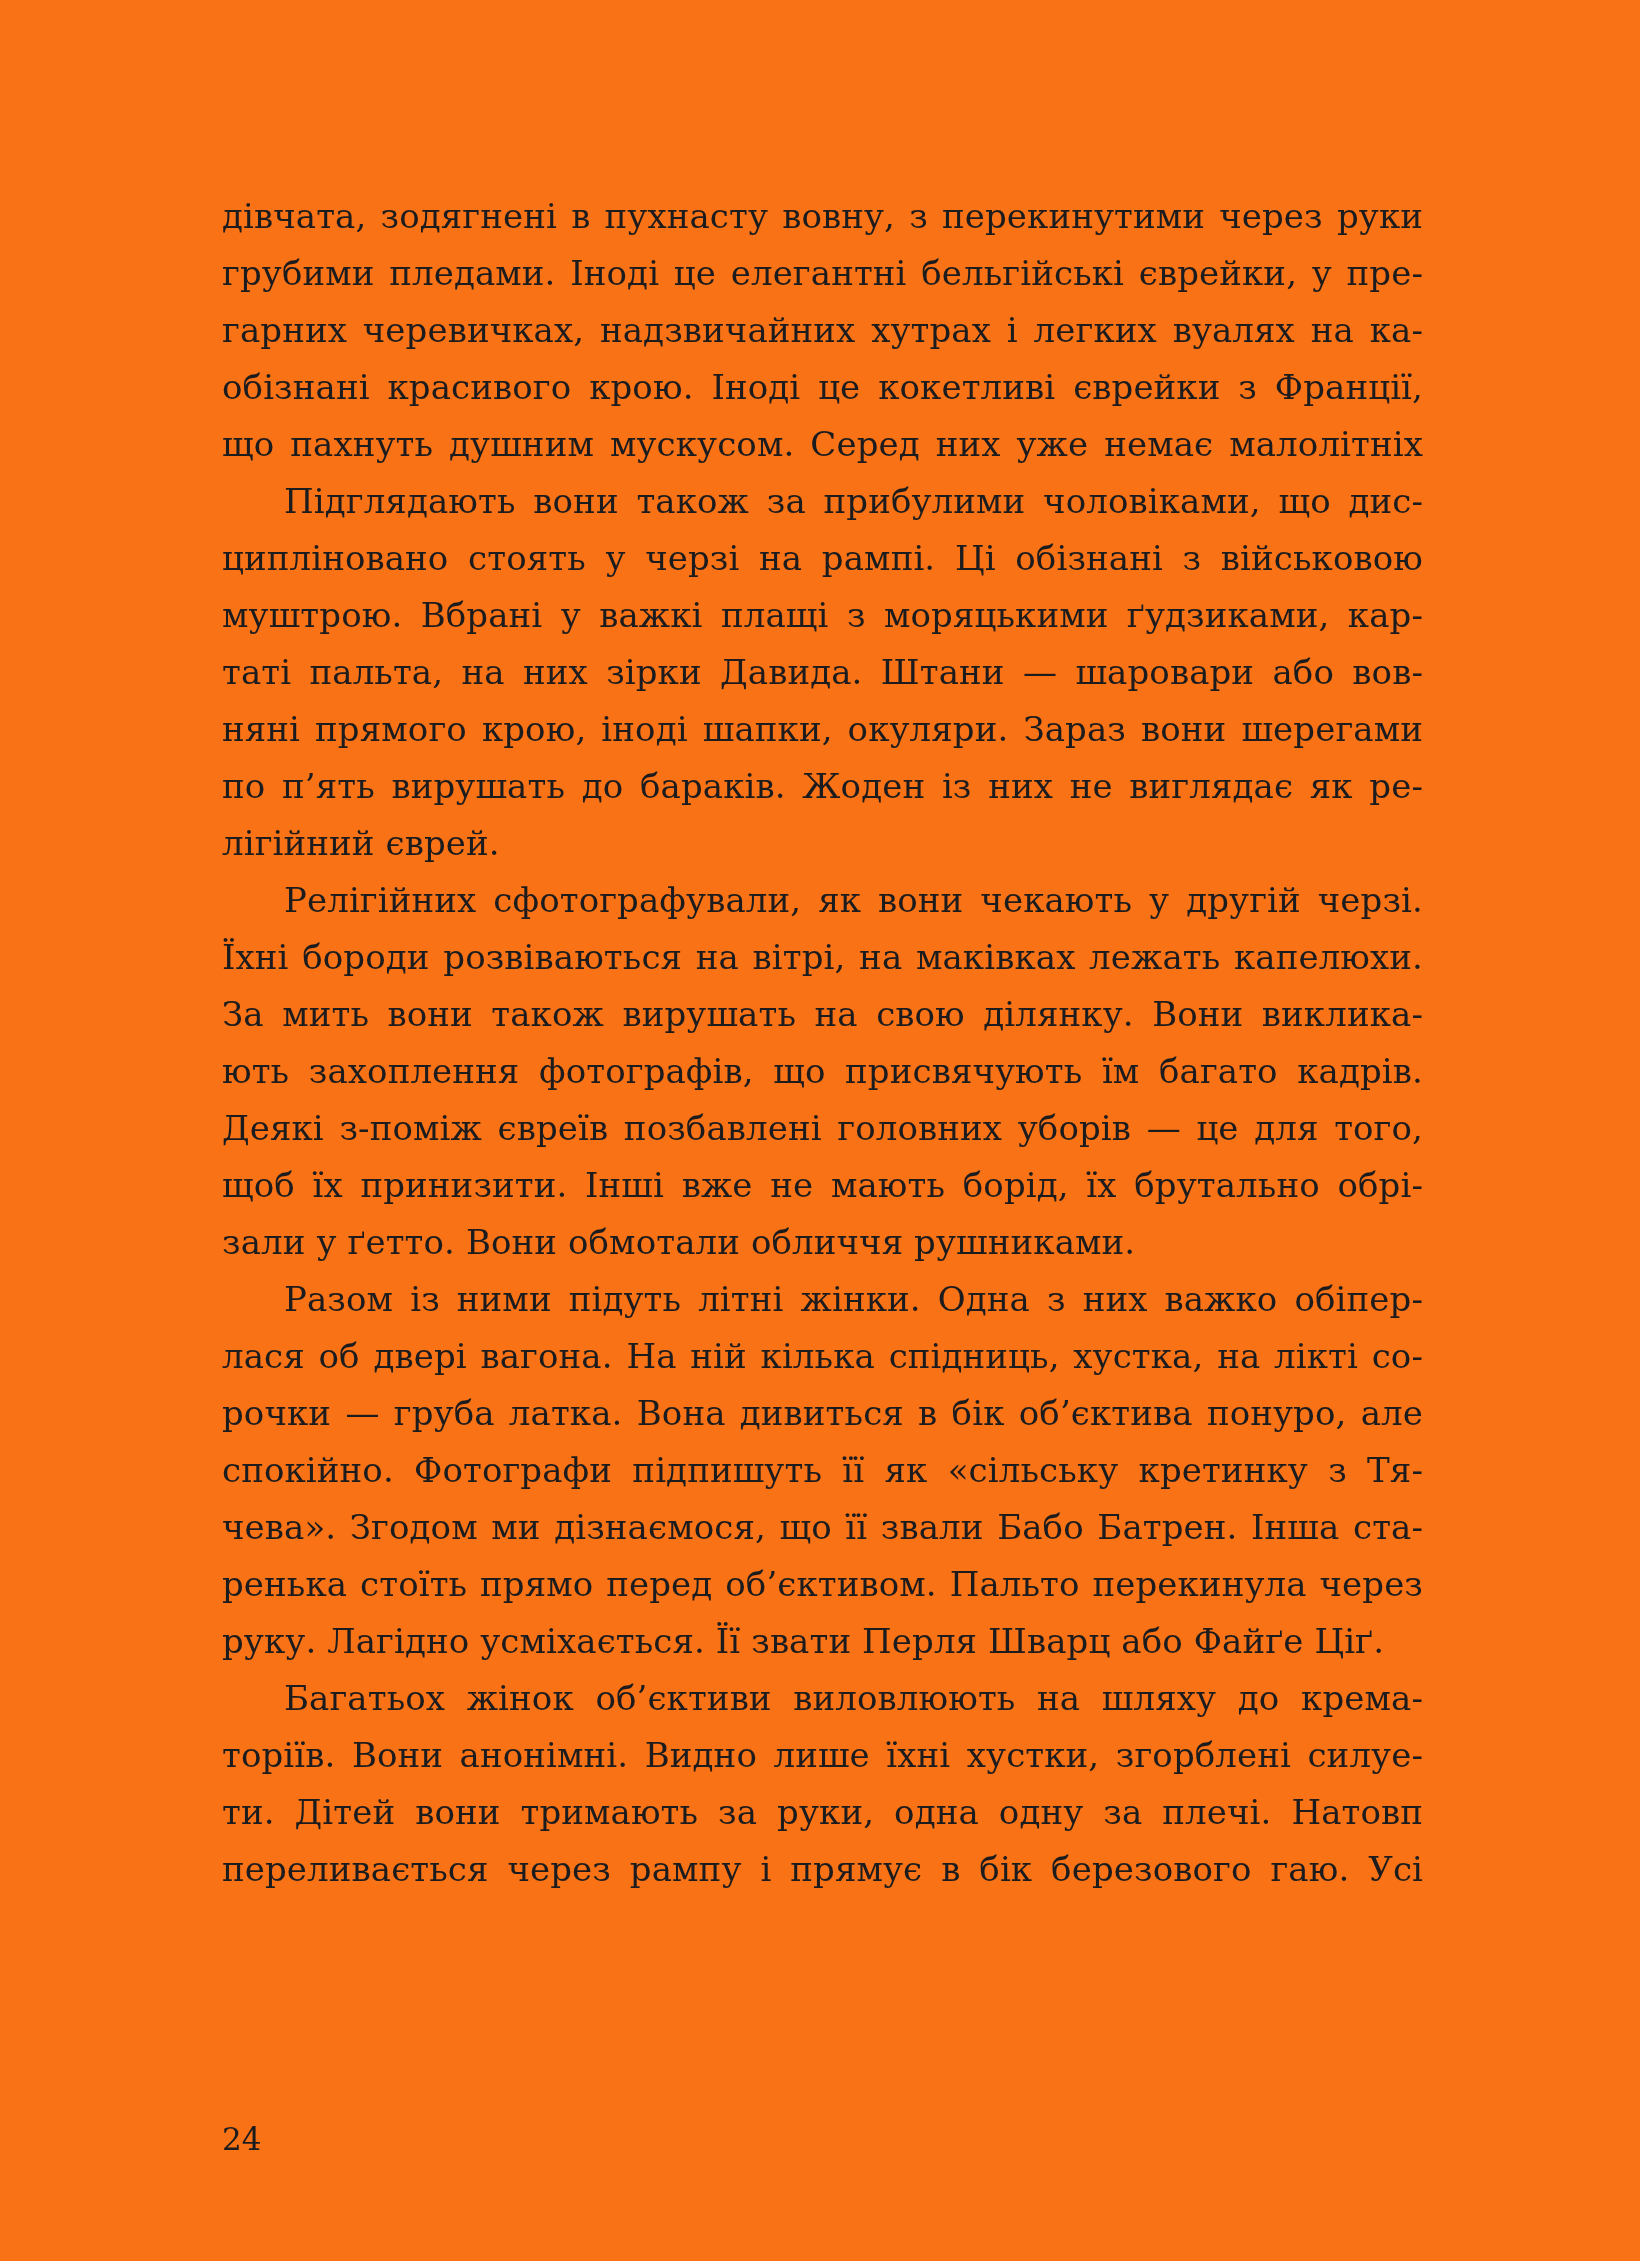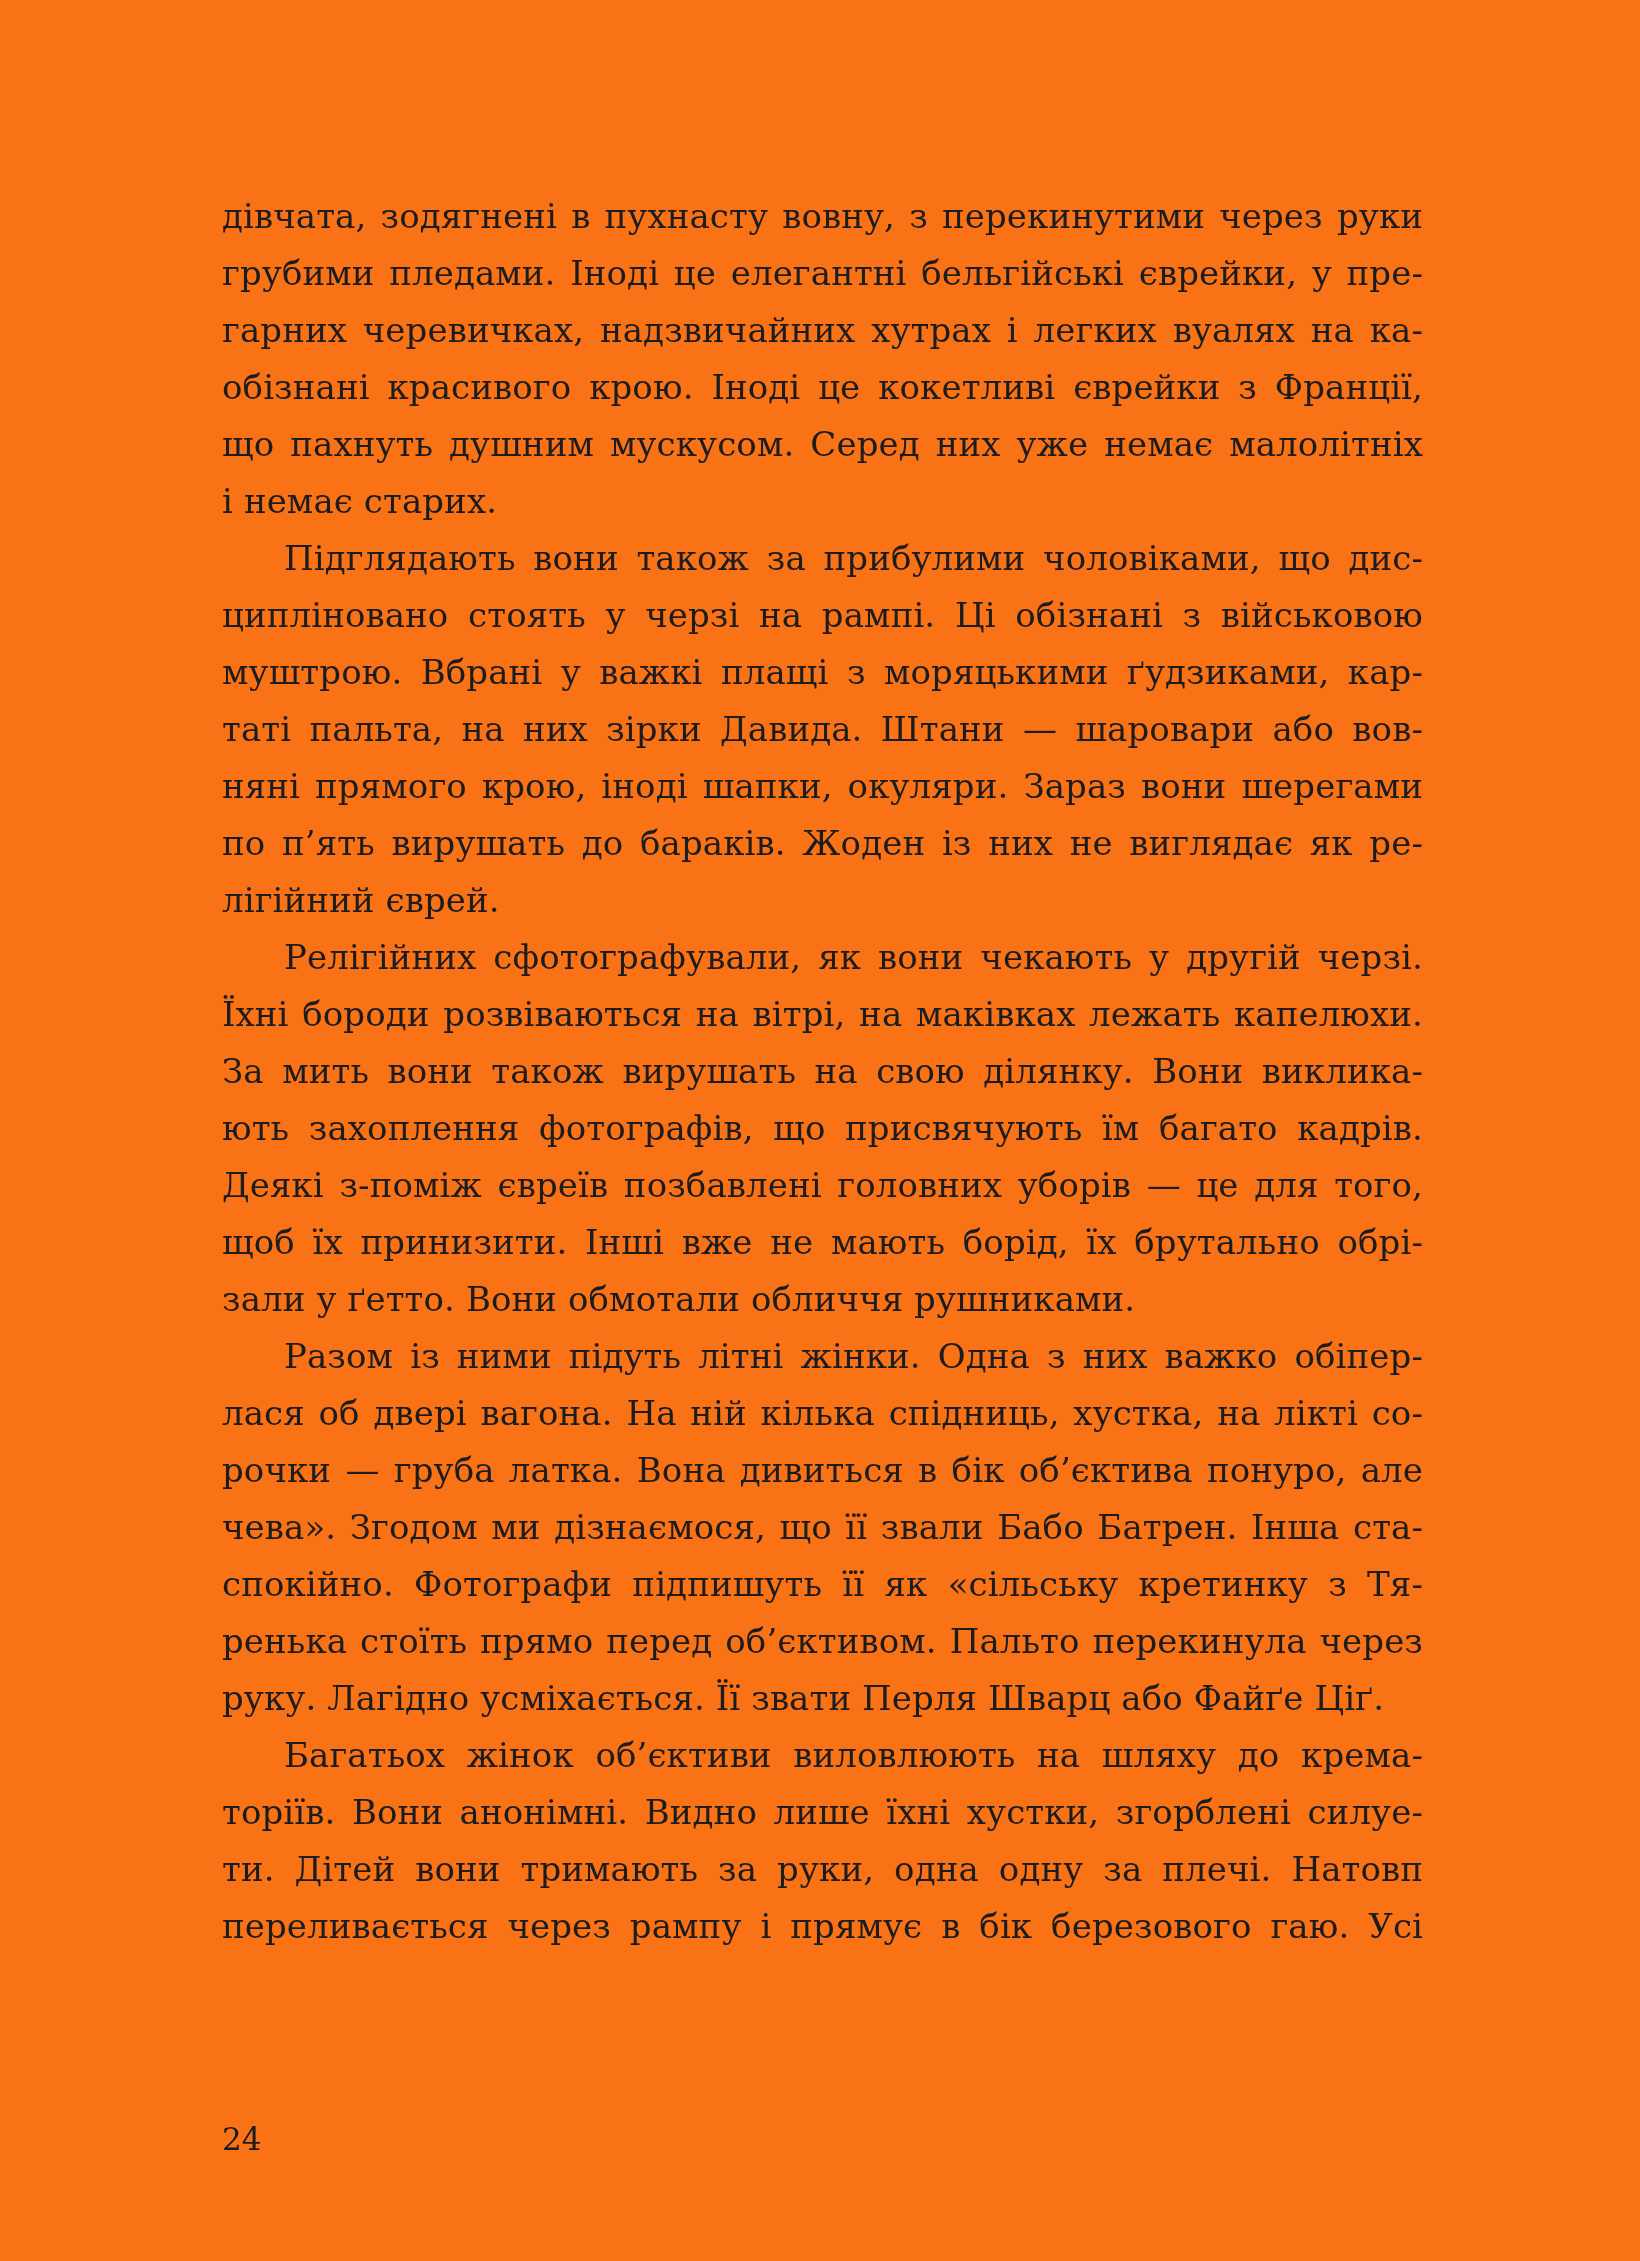--- a/index.html
+++ b/index.html
@@ -59,21 +59,20 @@
 <body>
 
 <div class="page">
   <div class="textblock" id="textblock">
       <div class="paragraph">
         <div class="line">дівчата, зодягнені в пухнасту вовну, з перекинутими через руки</div>
         <div class="line">грубими пледами. Іноді це елегантні бельгійські єврейки, у пре-</div>
         <div class="line">гарних черевичках, надзвичайних хутрах і легких вуалях на ка-</div>
         <div class="line">обізнані красивого крою. Іноді це кокетливі єврейки з Франції,</div>
         <div class="line">що пахнуть душним мускусом. Серед них уже немає малолітніх</div>
-        <div class="line last">і немає старих.</div>
       </div>
       <div class="paragraph">
         <div class="line indent">Підглядають вони також за прибулими чоловіками, що дис-</div>
         <div class="line">ципліновано стоять у черзі на рампі. Ці обізнані з військовою</div>
         <div class="line">муштрою. Вбрані у важкі плащі з моряцькими ґудзиками, кар-</div>
         <div class="line">таті пальта, на них зірки Давида. Штани — шаровари або вов-</div>
         <div class="line">няні прямого крою, іноді шапки, окуляри. Зараз вони шерегами</div>
         <div class="line">по п’ять вирушать до бараків. Жоден із них не виглядає як ре-</div>
         <div class="line last">лігійний єврей.</div>
       </div>
@@ -83,22 +82,22 @@
         <div class="line">За мить вони також вирушать на свою ділянку. Вони виклика-</div>
         <div class="line">ють захоплення фотографів, що присвячують їм багато кадрів.</div>
         <div class="line">Деякі з-поміж євреїв позбавлені головних уборів — це для того,</div>
         <div class="line">щоб їх принизити. Інші вже не мають борід, їх брутально обрі-</div>
         <div class="line last">зали у ґетто. Вони обмотали обличчя рушниками.</div>
       </div>
       <div class="paragraph">
         <div class="line indent">Разом із ними підуть літні жінки. Одна з них важко обіпер-</div>
         <div class="line">лася об двері вагона. На ній кілька спідниць, хустка, на лікті со-</div>
         <div class="line">рочки — груба латка. Вона дивиться в бік об’єктива понуро, але</div>
+        <div class="line">спокійно. Фотографи підпишуть її як «сільську кретинку з Тя-</div>
         <div class="line">чева». Згодом ми дізнаємося, що її звали Бабо Батрен. Інша ста-</div>
-        <div class="line">спокійно. Фотографи підпишуть її як «сільську кретинку з Тя-</div>
         <div class="line">ренька стоїть прямо перед об’єктивом. Пальто перекинула через</div>
         <div class="line last">руку. Лагідно усміхається. Її звати Перля Шварц або Файґе Ціґ.</div>
       </div>
       <div class="paragraph">
         <div class="line indent">Багатьох жінок об’єктиви виловлюють на шляху до крема-</div>
         <div class="line">торіїв. Вони анонімні. Видно лише їхні хустки, згорблені силуе-</div>
         <div class="line">ти. Дітей вони тримають за руки, одна одну за плечі. Натовп</div>
         <div class="line">переливається через рампу і прямує в бік березового гаю. Усі</div>
       </div>
     </div>

